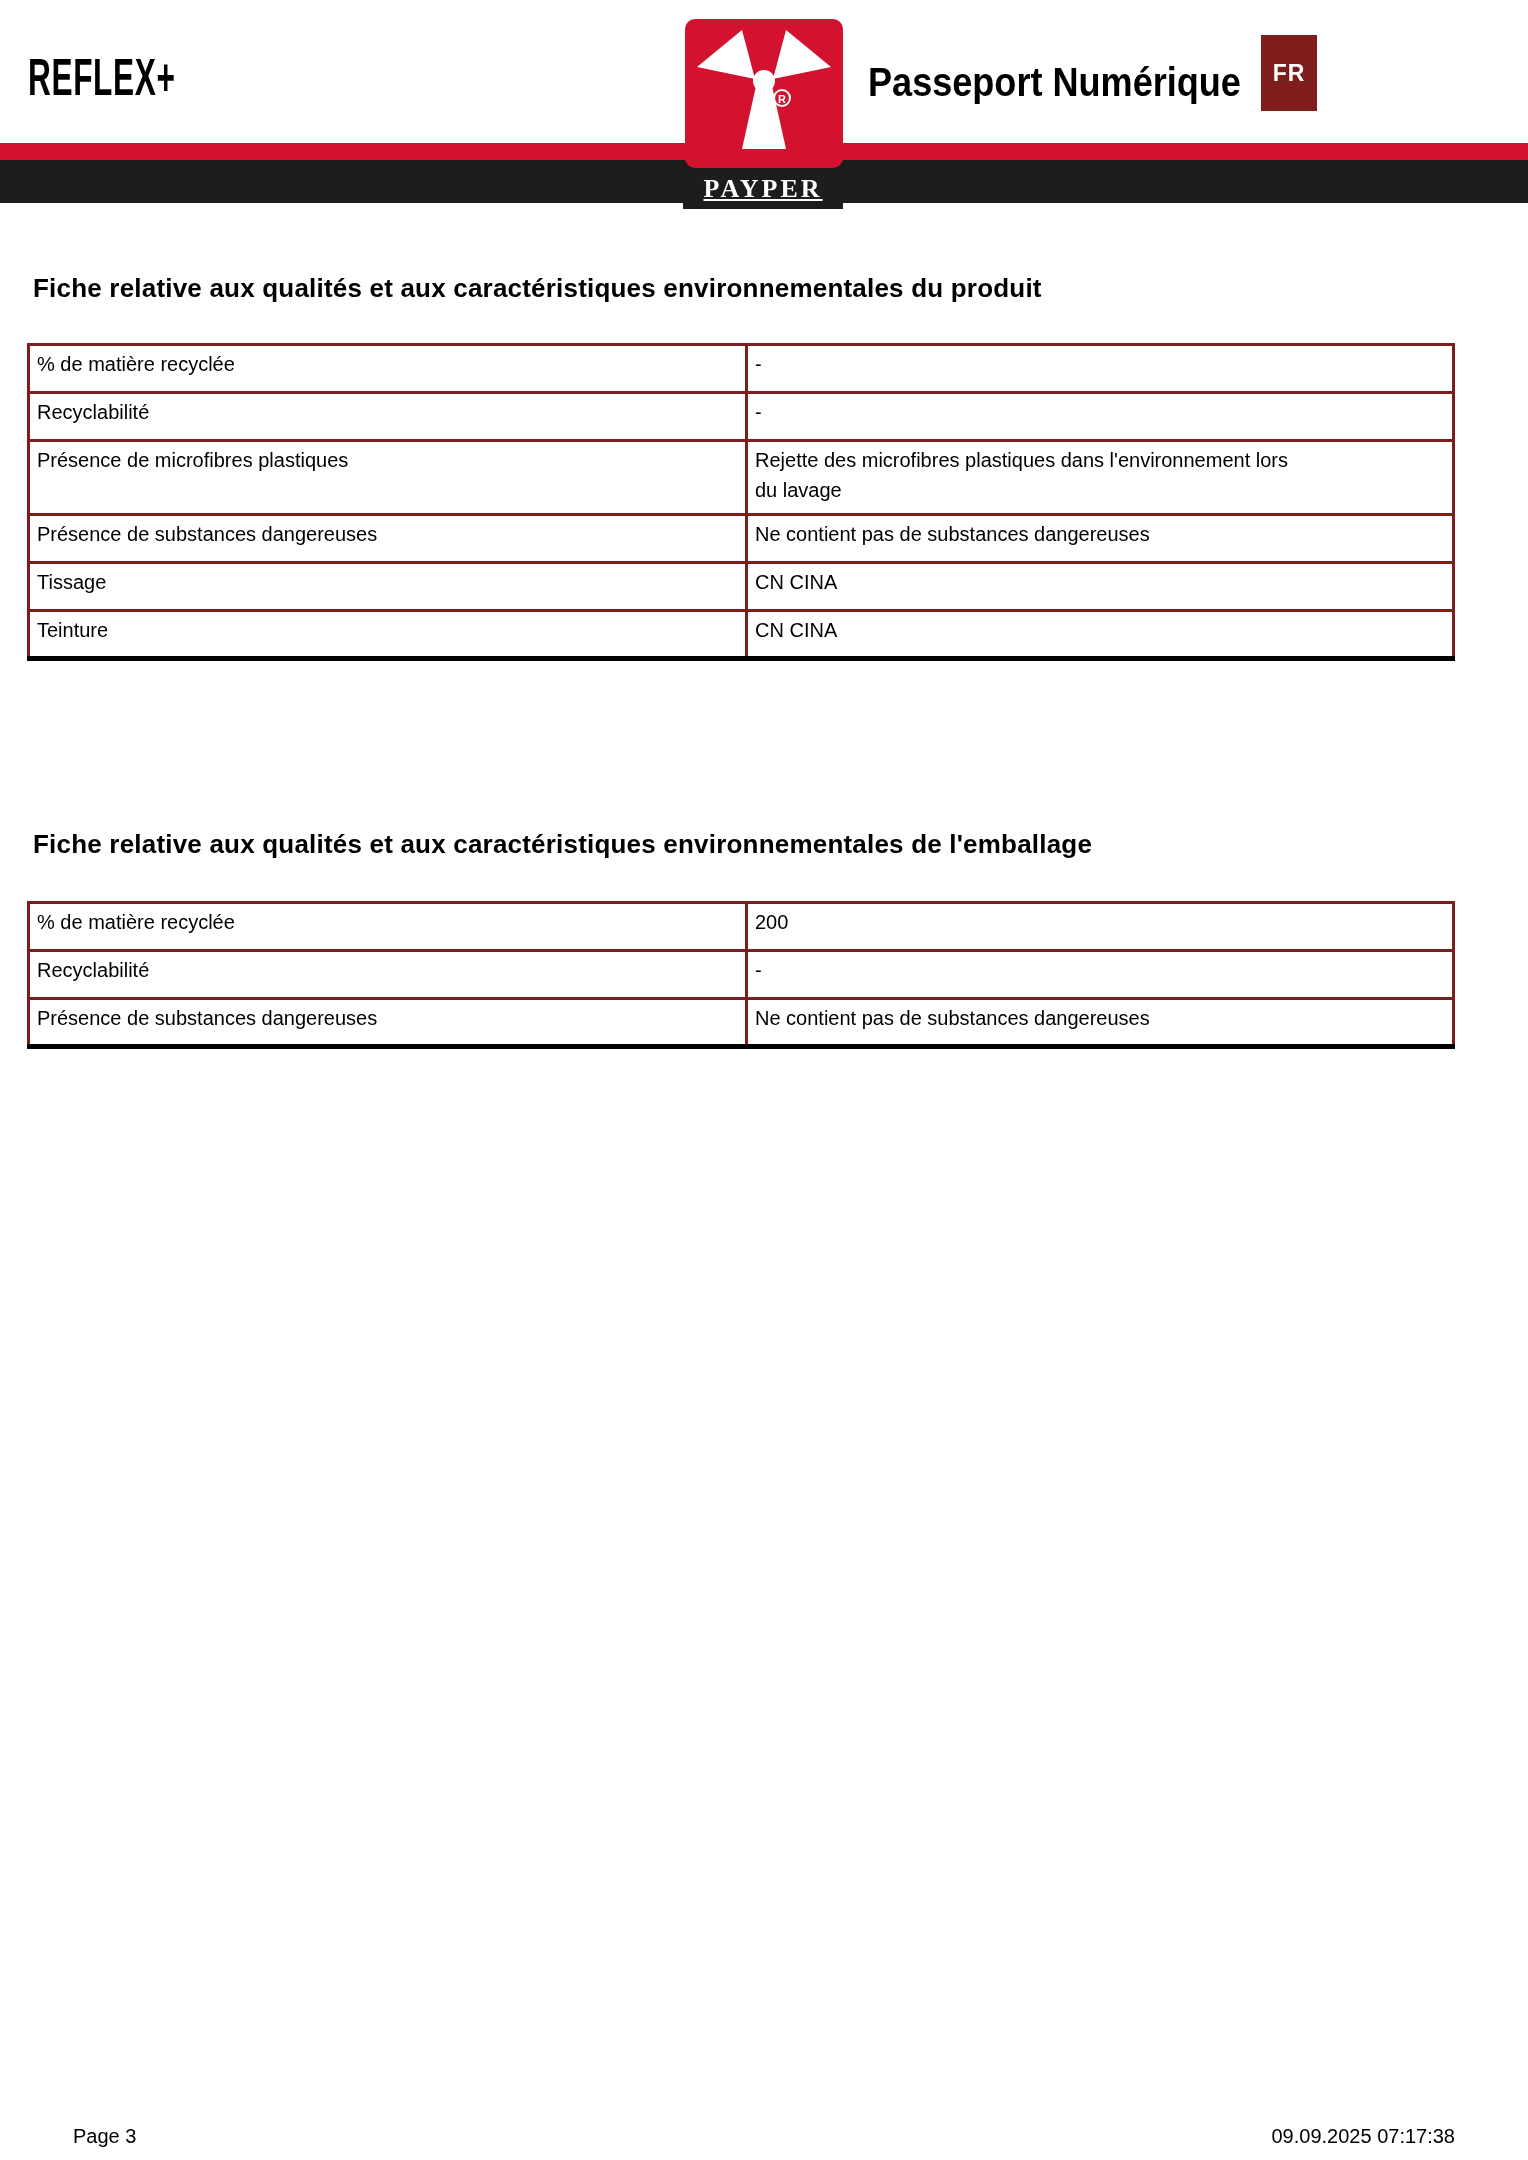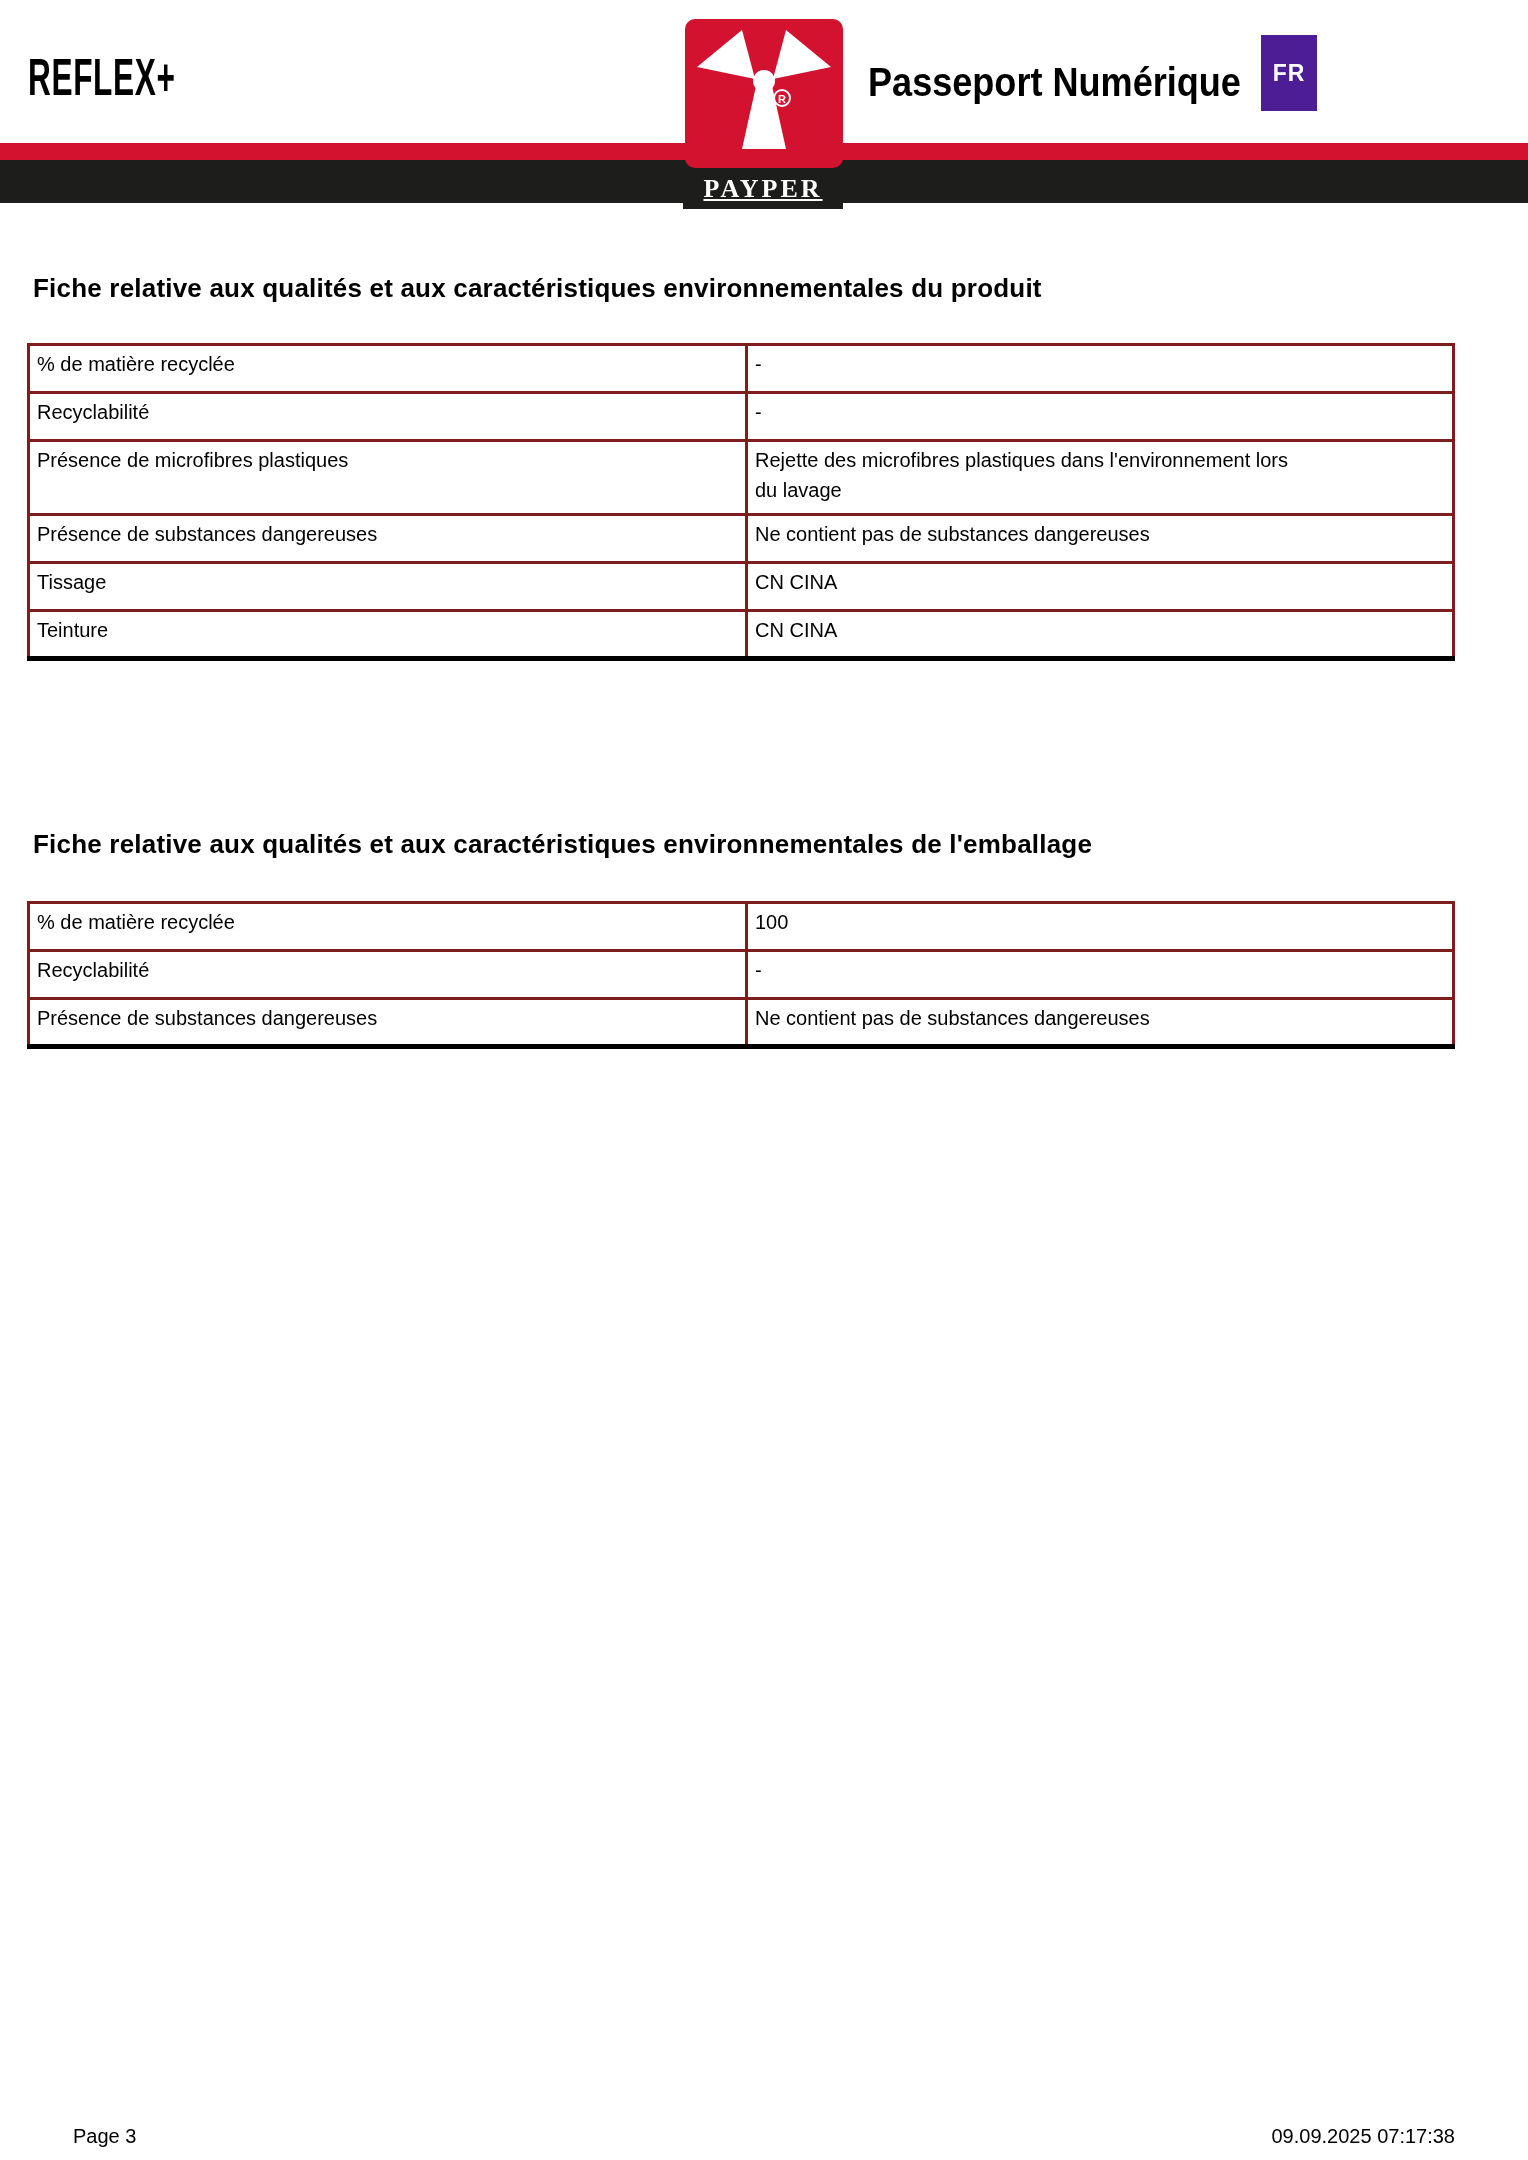--- a/index.html
+++ b/index.html
@@ -18,21 +18,21 @@
     letter-spacing:1px; transform:scaleX(0.62); transform-origin:left top;
     white-space:nowrap;
   }
   .doc-title {
     left:868px; top:40px; font-size:41px; font-weight:bold; line-height:52px;
     transform:scaleX(0.88); transform-origin:left top; white-space:nowrap;
   }
   .bar-red   { left:0; top:127px; width:1528px; height:17px; }
   .bar-black { left:0; top:144px; width:1528px; height:43px; }
   .lang-badge {
-    left:1261px; top:19px; width:56px; height:76px; background:#4c1d95;
+    left:1261px; top:19px; width:56px; height:76px; background:#7f1d1d;
     color:#fff; display:flex; align-items:center; justify-content:center;
     font-size:23px; font-weight:600; letter-spacing:1px;
   }
   .logo-square { left:685px; top:3px; width:158px; height:149px; }
   .logo-band {
     left:683px; top:152px; width:160px; height:41px;
     display:flex; align-items:center; justify-content:center;
     color:#fff; font-family:"Liberation Serif","DejaVu Serif",serif;
     font-weight:bold; font-size:26px; letter-spacing:3px; white-space:nowrap;
   }
@@ -158,21 +158,21 @@
     <colgroup>
         <col style="width:718px">
         <col style="width:707px">
       </colgroup>
     <tbody>
         <tr>
           <td class="lbl">
             <div>% de matière recyclée</div>
           </td>
           <td class="val">
-            <div>100</div>
+            <div>200</div>
           </td>
         </tr>
         <tr>
           <td class="lbl">
             <div>Recyclabilité</div>
           </td>
           <td class="val">
             <div>-</div>
           </td>
         </tr>

